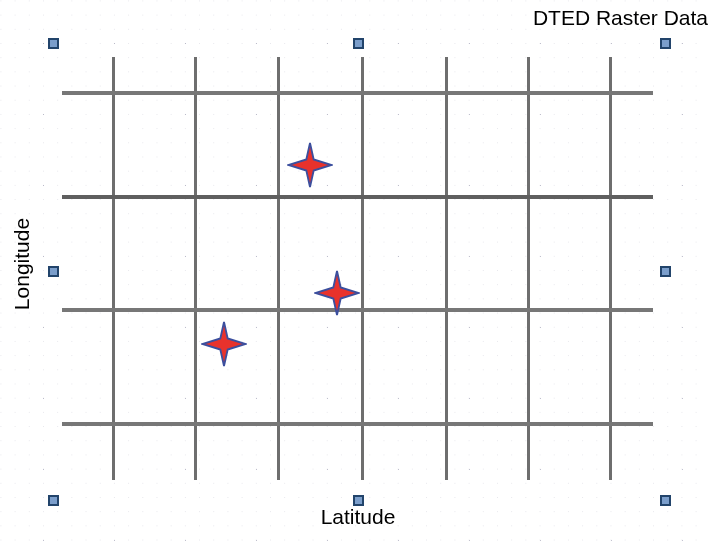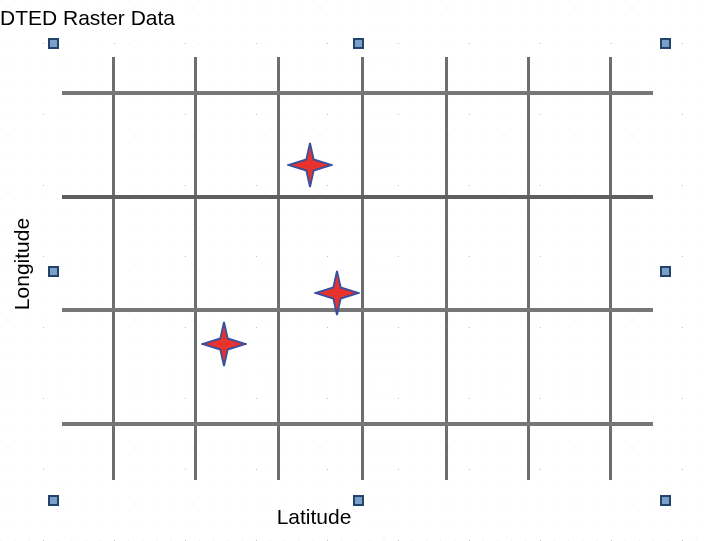--- a/index.html
+++ b/index.html
@@ -47,33 +47,34 @@
     background: #777777;
   }
   .gridline.h.dark { background: #5f5f5f; }
 
   
   #chart-title {
     position: absolute;
     left: 0;
     top: 6px;
     width: 708px;
-    text-align: left;
+    text-align: right;
     font-size: 21px;
     color: #000000;
     letter-spacing: 0px;
   }
   #xaxis-title {
     position: absolute;
     left: 0;
     top: 505px;
     width: 628px;
     text-align: center;
     font-size: 21px;
     color: #000000;
+    padding-left: 44px;
   }
   #yaxis-title {
     position: absolute;
     left: -78px;
     top: 252px;
     width: 200px;
     text-align: center;
     font-size: 21px;
     color: #000000;
     transform: rotate(-90deg);

